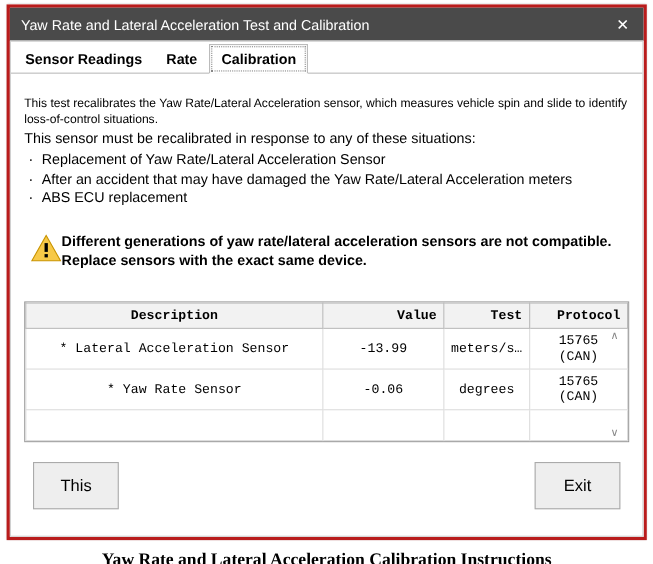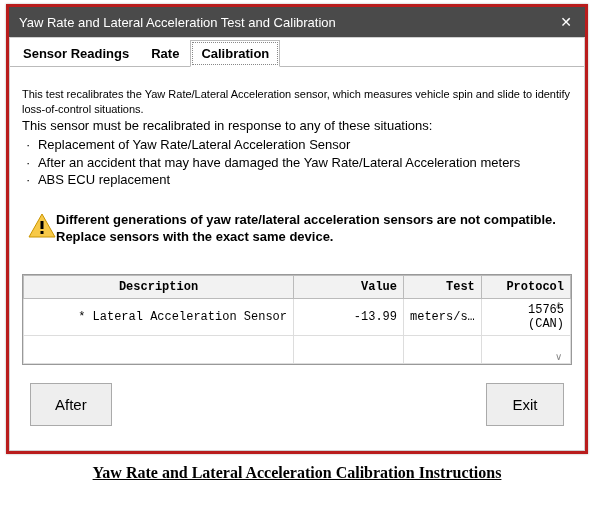--- a/index.html
+++ b/index.html
@@ -105,21 +105,21 @@
   th {
     background: #f2f2f2;
     border: 1px solid #bbb;
     padding: 4px 6px;
     font-weight: bold;
     text-align: right;
   }
   td {
     border: 1px solid #ddd;
     padding: 4px 6px;
-    text-align: right;
+    text-align: center;
   }
   .col-desc { width: 270px; text-align: center;}
   .col-val { width: 110px; }
   .col-units { width: 70px; }
   .col-proto { width: auto; }
   .scroll-spacer td {
     border: 1px solid #ddd;
     height: 28px;
   }
   .scroll-arrows {
@@ -201,33 +201,39 @@
               <th class="col-proto">Protocol</th>
             </tr>
           </thead>
           <tbody>
             <tr>
               <td>* Lateral Acceleration Sensor</td>
               <td>-13.99</td>
               <td>meters/s…</td>
               <td>15765 (CAN)</td>
             </tr>
+            <tr>
+              <td>* Yaw Rate Sensor</td>
+              <td>-0.06</td>
+              <td>degrees</td>
+              <td>15765 (CAN)</td>
+            </tr>
             <tr class="scroll-spacer">
               <td></td>
                 <td></td>
                 <td></td>
                 <td></td>
             </tr>
           </tbody>
         </table>
         <div class="scroll-arrows">
           <span>∧</span>
           <span>∨</span>
         </div>
       </div>
       <div class="button-row">
-        <div class="btn">After</div>
+        <div class="btn">This</div>
         <div class="btn">Exit</div>
       </div>
     </div>
   </div>
 </div>
 <div class="caption">Yaw Rate and Lateral Acceleration Calibration Instructions</div>
 
 </body></html>

